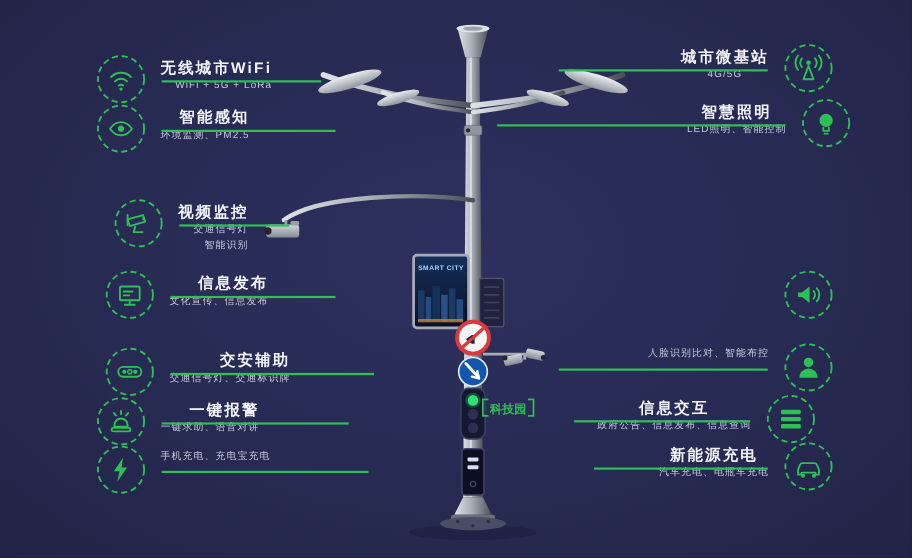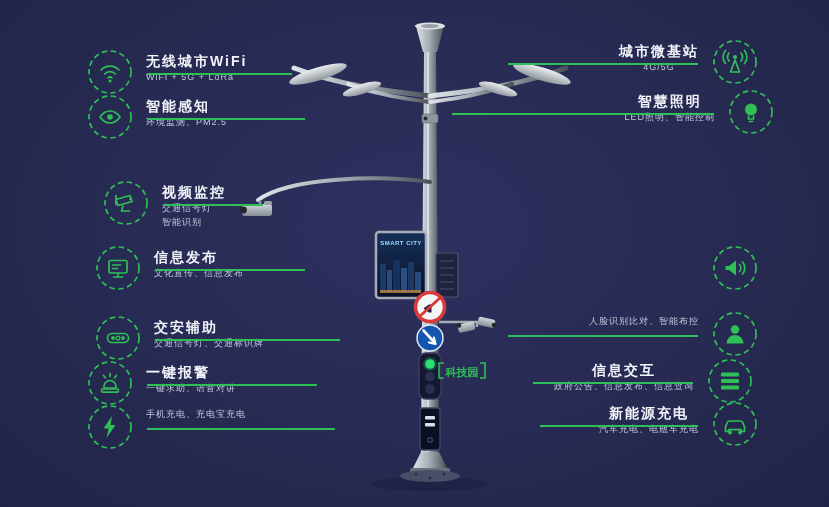--- a/index.html
+++ b/index.html
@@ -4,41 +4,41 @@
 <style>
   html,body{margin:0;padding:0;background:#1c1e3c;}
   .stage{
     position:relative;width:829px;height:507px;overflow:hidden;
     background:radial-gradient(ellipse at 50% 45%, #2e315f 0%, #272a52 55%, #222447 100%);
     font-family:"Liberation Sans","DejaVu Sans",sans-serif;
   }
   .item{position:absolute;display:flex;align-items:flex-start;}
   .icon{width:48px;height:48px;flex:none;}
   .text{position:relative;padding-top:5px;}
-  .left .text{margin-left:12px;}
+  .left .text{margin-left:12px;text-align:right;}
   .right .text{margin-right:12px;text-align:center;}
   .title{font-size:14px;font-weight:700;color:#f2f4fa;letter-spacing:2px;white-space:nowrap;}
   .line{position:absolute;top:25px;height:2px;background:#2fbf57;}
   .left .line{left:1px;}
   .right .line{right:1px;}
   .subtitle{margin-top:0;font-size:9px;color:#c6cade;letter-spacing:1px;line-height:1.55;white-space:pre-line;}
 
   .li1{left:86px;top:48px}   .li1 .line{width:145px}
   .li2{left:86px;top:93px}   .li2 .line{width:158px}
   .li3{left:102px;top:179px} .li3 .line{width:100px}
   .li4{left:94px;top:244px}  .li4 .line{width:150px}
   .li5{left:94px;top:314px}  .li5 .line{width:185px}
   .li6{left:86px;top:359px}  .li6 .line{width:170px}
   .li7{left:86px;top:403px}  .li7 .line{width:188px}
 
   .ri1{right:70px;top:38px}  .ri1 .line{width:190px}
   .ri2{right:54px;top:88px}  .ri2 .line{width:262px}
   .ri3{right:70px;top:244px} .ri3 .line{width:225px}
   .ri4{right:70px;top:310px} .ri4 .line{width:190px}
-  .ri5{right:75px;top:357px} .ri5 .line{width:160px}
+  .ri5{right:86px;top:357px} .ri5 .line{width:160px}
   .ri6{right:70px;top:400px} .ri6 .line{width:158px}
 
   .pole-svg{position:absolute;left:230px;top:12px;width:400px;height:488px;}
   .icon svg{display:block;}
 </style>
 </head>
 <body>
 
 <div class="stage">
 

